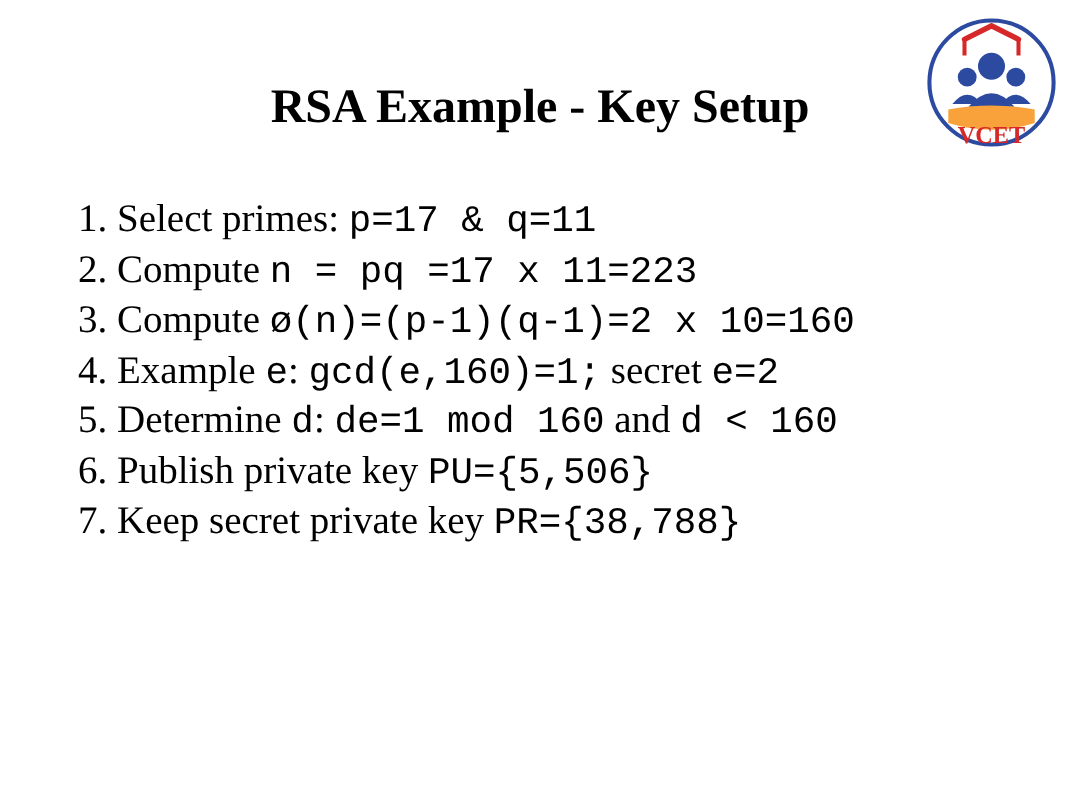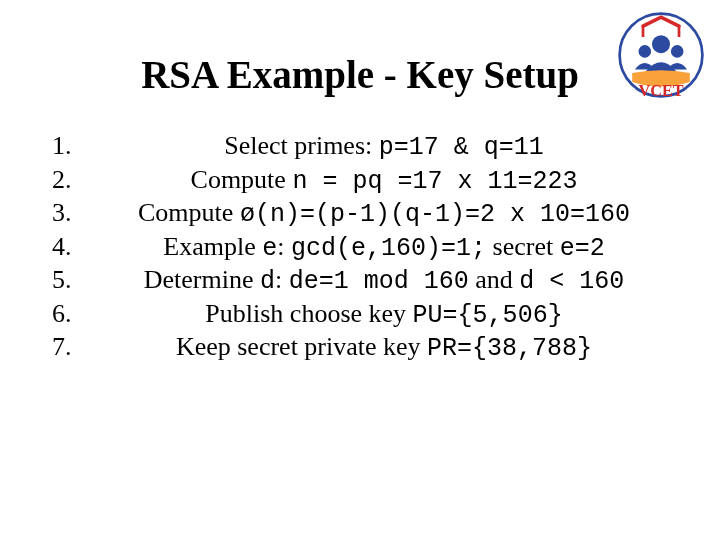--- a/index.html
+++ b/index.html
@@ -24,38 +24,37 @@
     right: 14px;
     width: 90px;
     height: 90px;
   }
   .title {
     position: absolute;
     top: 52px;
     left: 0;
     right: 0;
     text-align: center;
-    font-size: 39px;
+    font-size: 32px;
     font-weight: bold;
   }
   .content {
     position: absolute;
     top: 130px;
     left: 36px;
     right: 30px;
     font-size: 26px;
     line-height: 1.22;
   }
   ol.steps {
     margin: 0;
     padding-left: 42px;
   }
   ol.steps li {
     margin-bottom: 0px;
-    text-align: center;
   }
   .mono {
     font-family: "Courier New", Courier, monospace;
     font-size: 25px;
   }
   .sub {
     display: block;
   }
 </style>
 </head>
@@ -93,21 +92,21 @@
       <li>
         <span>Compute </span><span class="mono">ø(n)=(p-1)(q-1)=2 x 10=160</span>
       </li>
       <li>
         <span>Example </span><span class="mono">e</span><span>: </span><span class="mono">gcd(e,160)=1;</span><span> secret </span><span class="mono">e=2</span>
       </li>
       <li>
         <span>Determine </span><span class="mono">d</span><span>: </span><span class="mono">de=1 mod 160</span><span> and </span><span class="mono">d &lt; 160</span>
       </li>
       <li>
-        <span>Publish choose key </span><span class="mono">PU={5,506}</span>
+        <span>Publish private key </span><span class="mono">PU={5,506}</span>
       </li>
       <li>
         <span>Keep secret private key </span><span class="mono">PR={38,788}</span>
       </li>
     </ol>
   </div>
 
 </div>
 
 </body></html>

